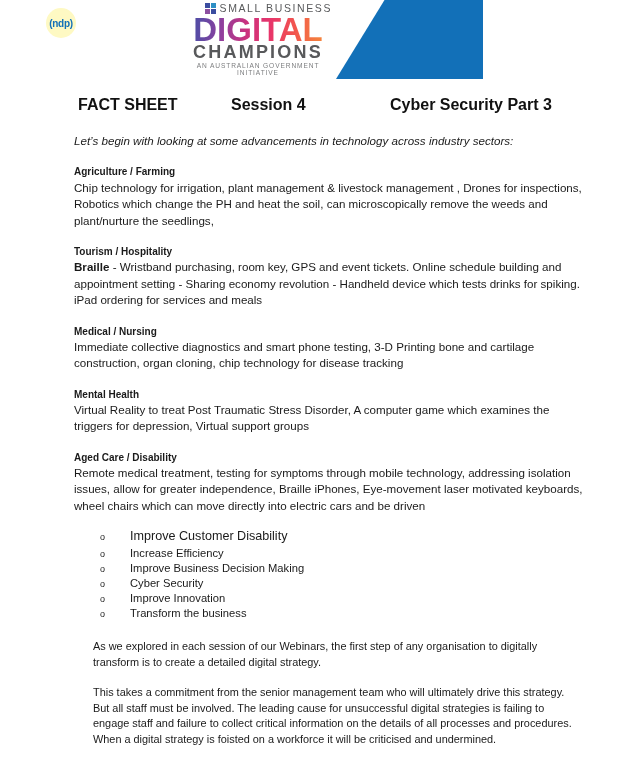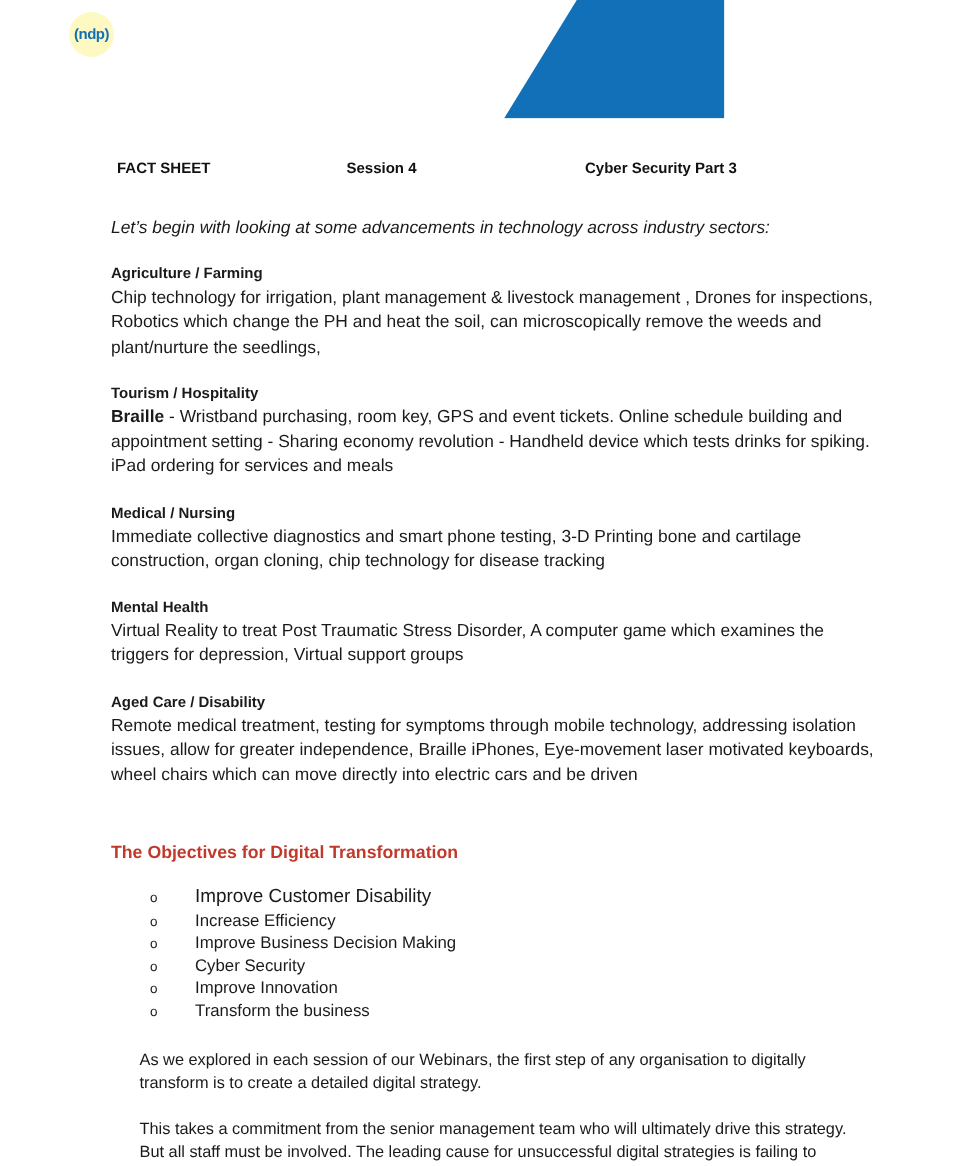--- a/index.html
+++ b/index.html
@@ -148,22 +148,22 @@
   }
 
   
   .doc {
     position: relative;
     padding: 0 0 0 0;
   }
   .fact-row {
     position: relative;
     height: 22px;
-    margin-top: 15px;
-    font-size: 10px;
+    margin-top: 4px;
+    font-size: 16px;
     font-weight: 700;
     color: #111;
   }
   .fact-row .c1 { position: absolute; left: 78px; }
   .fact-row .c2 { position: absolute; left: 231px; }
   .fact-row .c3 { position: absolute; left: 390px; }
 
   .body-block {
     margin-left: 74px;
     width: 512px;
@@ -220,20 +220,34 @@
     color: #1a1a1a;
   }
   .closing.p1 { margin-top: 18px; }
   .closing.p2 { margin-top: 15px; }
 </style>
 </head>
 <body>
 
 <div class="header-band">
 
+  <div class="sbdc-logo">
+    <div class="sbdc-top">
+      <span class="sbdc-squares">
+        <i class="sq sq1"></i>
+          <i class="sq sq2"></i>
+          <i class="sq sq3"></i>
+          <i class="sq sq4"></i>
+      </span>
+      <span class="sbdc-small-business">SMALL BUSINESS</span>
+    </div>
+    <div class="sbdc-digital">DIGITAL</div>
+    <div class="sbdc-champions">CHAMPIONS</div>
+    <div class="sbdc-initiative">AN AUSTRALIAN GOVERNMENT INITIATIVE</div>
+  </div>
 
   <div class="nds-banner"></div>
 
   <div class="ndp-row">
     <span class="ndp-circle">(ndp)</span>
     <span class="ndp-text">
       <span>National</span><br>
       <span>Disability</span><br>
       <span>Practitioners</span>
     </span>
@@ -281,21 +295,20 @@
       <div class="section-body">Virtual Reality to treat Post Traumatic Stress Disorder, A computer game which examines the triggers for depression, Virtual support groups</div>
     </div>
 
     <div class="section">
       <div class="section-title">Aged Care  / Disability</div>
       <div class="section-body">Remote medical treatment, testing for symptoms through mobile technology, addressing isolation issues, allow for greater independence, Braille iPhones, Eye-movement laser motivated keyboards, wheel chairs which can move directly into electric cars and be driven</div>
     </div>
 
   </div>
 
-  <div class="objectives-title">The Objectives for Digital Transformation</div>
 
   <ul class="bullets">
     <li class="first">
       <span class="marker">o</span>
       <span>Improve Customer Disability</span>
     </li>
     <li>
       <span class="marker">o</span>
       <span>Increase Efficiency</span>
     </li>

